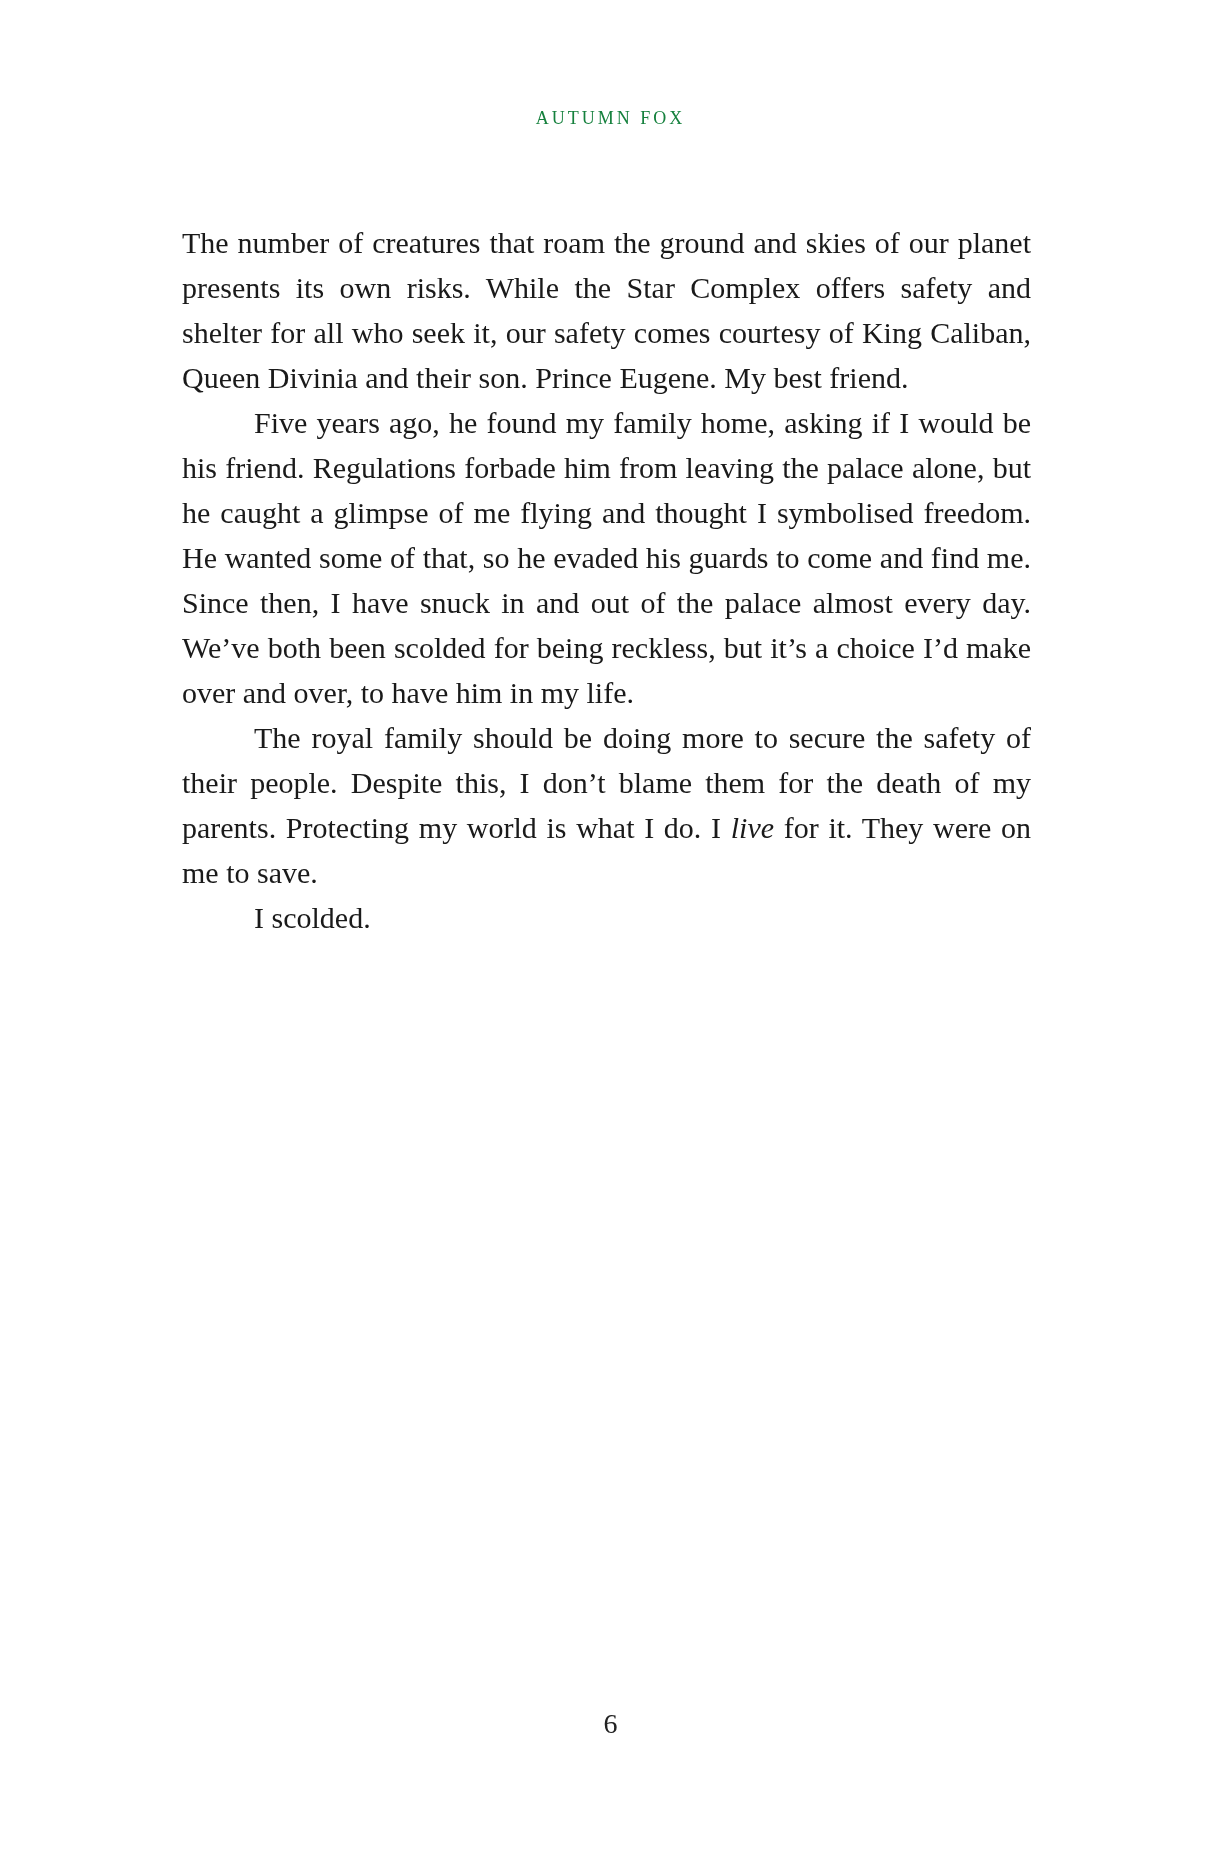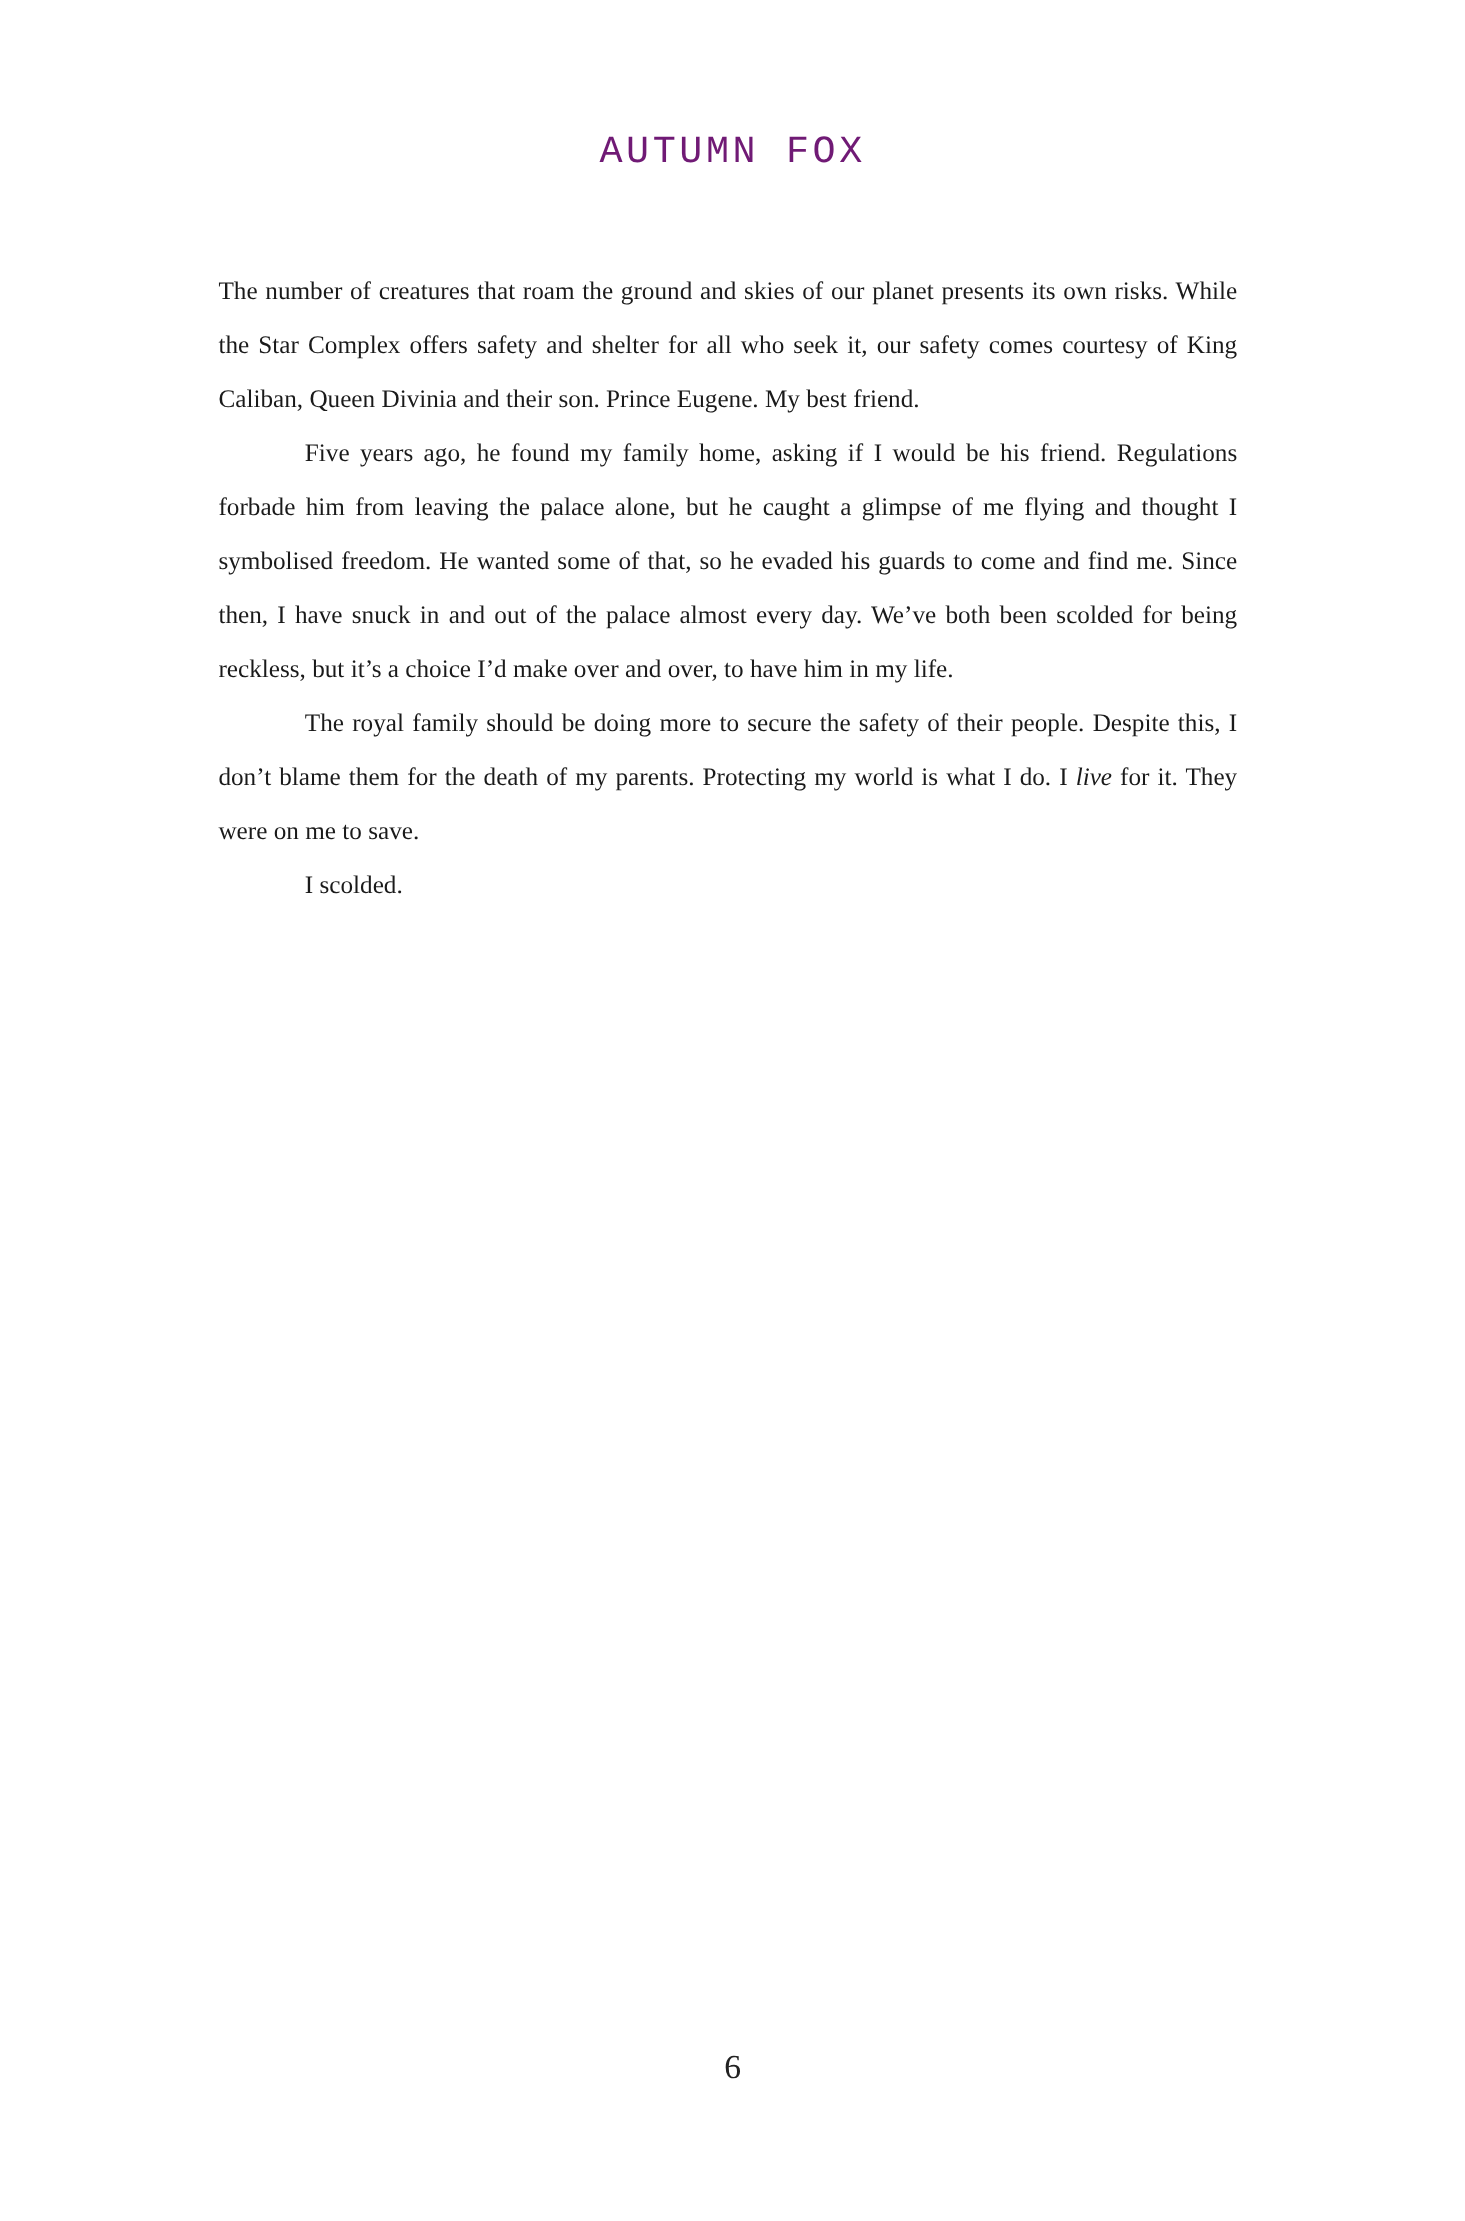--- a/index.html
+++ b/index.html
@@ -1,26 +1,26 @@
 <!DOCTYPE html>
 <html><head>
 <meta charset="utf-8">
 <style>
   html, body { margin: 0; padding: 0; background: #ffffff; }
   body { width: 1221px; height: 1851px; position: relative; overflow: hidden; color: #1a1a1a; }
   .running-head {
     position: absolute; left: 0; width: 1221px; top: 108px;
     text-align: center;
-    font-family: Liberation Mono, monospace;
-    font-size: 32px; letter-spacing: 3px; color: #701a75;
+    font-family: Liberation Serif, serif;
+    font-size: 18px; letter-spacing: 3px; color: #15803d;
   }
   .body-text {
     position: absolute; left: 182px; width: 849px; top: 220px;
     font-family: "Liberation Serif", "DejaVu Serif", serif;
-    font-size: 21px; line-height: 45px;
+    font-size: 30px; line-height: 45px;
     text-align: justify; color: #1a1a1a;
   }
   .body-text p { margin: 0; }
   .body-text p.indent { text-indent: 72px; }
   .body-text em { font-style: italic; }
   .folio {
     position: absolute; left: 0; width: 1221px; top: 1708px;
     text-align: center;
     font-family: "Liberation Serif", "DejaVu Serif", serif;
     font-size: 28px; color: #222;

